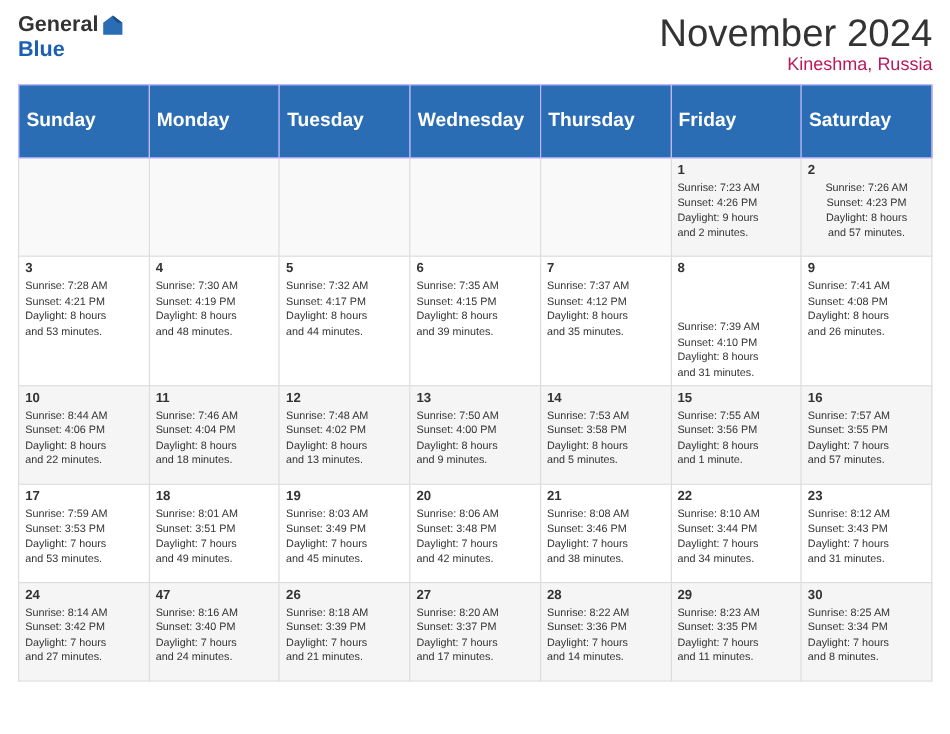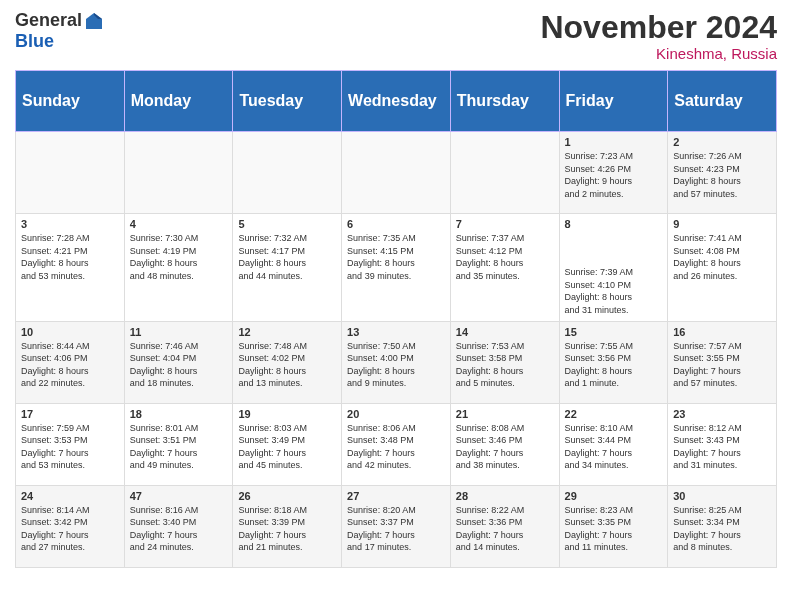--- a/index.html
+++ b/index.html
@@ -9,21 +9,21 @@
     
     .header { display: flex; justify-content: space-between; align-items: flex-start; margin-bottom: 8px; }
     
     .logo { display: flex; flex-direction: column; }
     .logo-text { display: flex; align-items: flex-end; }
     .logo-general { font-size: 18px; font-weight: bold; color: #333; }
     .logo-blue { font-size: 18px; font-weight: bold; color: #1a5fb4; }
     .logo-icon { width: 20px; height: 20px; margin-left: 2px; }
     
     .title-section { text-align: right; }
-    .month-title { font-size: 32px; font-weight: 700; color: #333; line-height: 1.1; }
+    .month-title { font-size: 32px; font-weight: 400; color: #333; line-height: 1.1; }
     .location { font-size: 15px; color: #be185d; }
     
     .calendar { width: 100%; border-collapse: collapse; }
     
     .calendar th { background: #2a6db5; color: white; text-align: left; padding: 21px 6px; font-size: 16px; font-weight: bold; border: 1px solid #c4b5fd; }
     
     .calendar td { border: 1px solid #ddd; padding: 4px 5px; vertical-align: top; font-size: 9.5px; color: #333; background: #fff; width: calc(100%/7); height: 82px; }
     
     .calendar tr:nth-child(odd) td { background: #f5f5f5; }
     .calendar tr:nth-child(even) td { background: #fff; }
@@ -75,21 +75,21 @@
           <td class="empty-cell"></td>
           <td>
             <span class="day-num">1</span>
             <div class="day-info" style="white-space: pre-line;">Sunrise: 7:23 AM
 Sunset: 4:26 PM
 Daylight: 9 hours
 and 2 minutes.</div>
           </td>
           <td>
             <span class="day-num">2</span>
-            <div class="day-info" style="white-space: pre-line;">Sunrise: 7:26 AM
+            <div class="day-info" style="white-space: pre-line; text-align: center;">Sunrise: 7:26 AM
 Sunset: 4:23 PM
 Daylight: 8 hours
 and 57 minutes.</div>
           </td>
         </tr>
         <tr>
           <td>
             <span class="day-num">3</span>
             <div class="day-info" style="white-space: pre-line;">Sunrise: 7:28 AM
 Sunset: 4:21 PM

